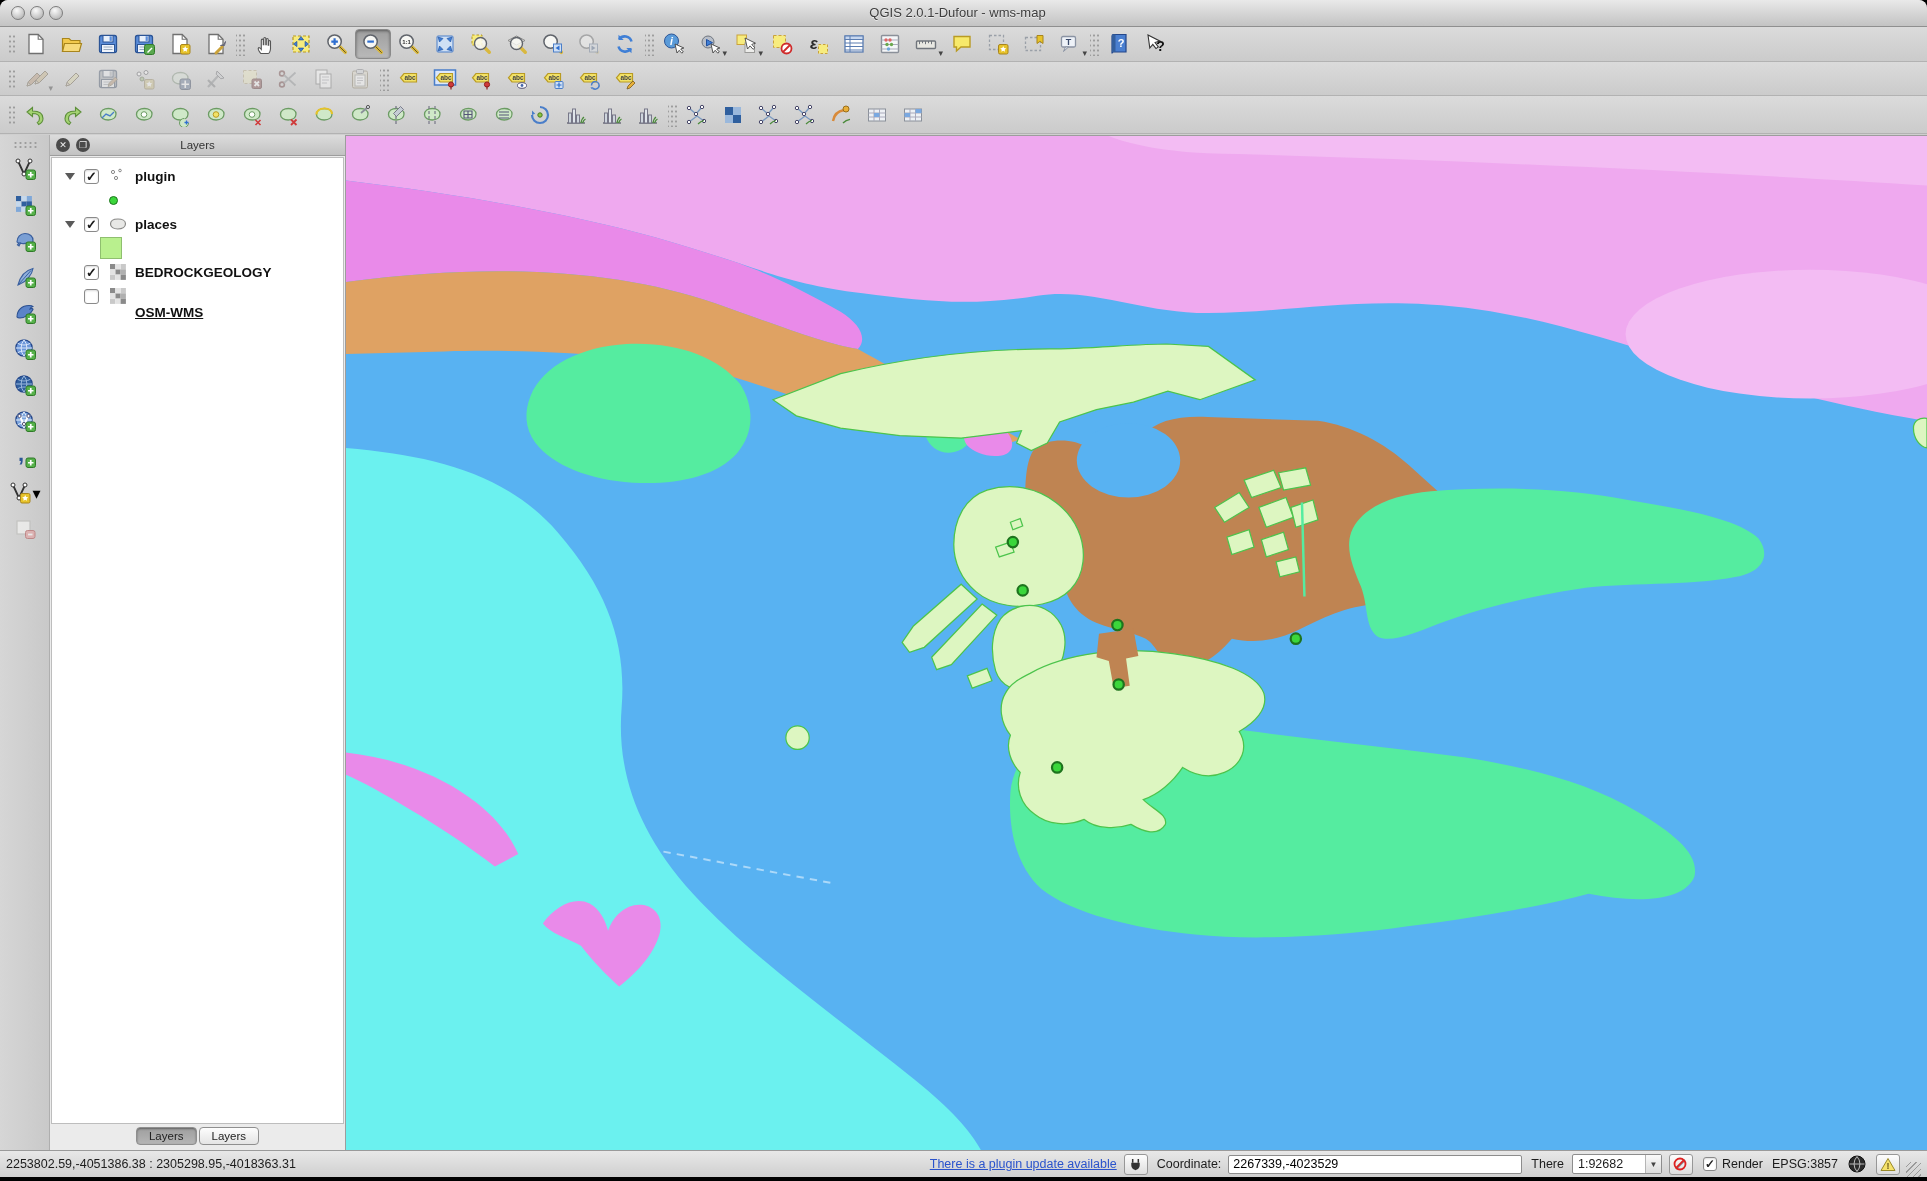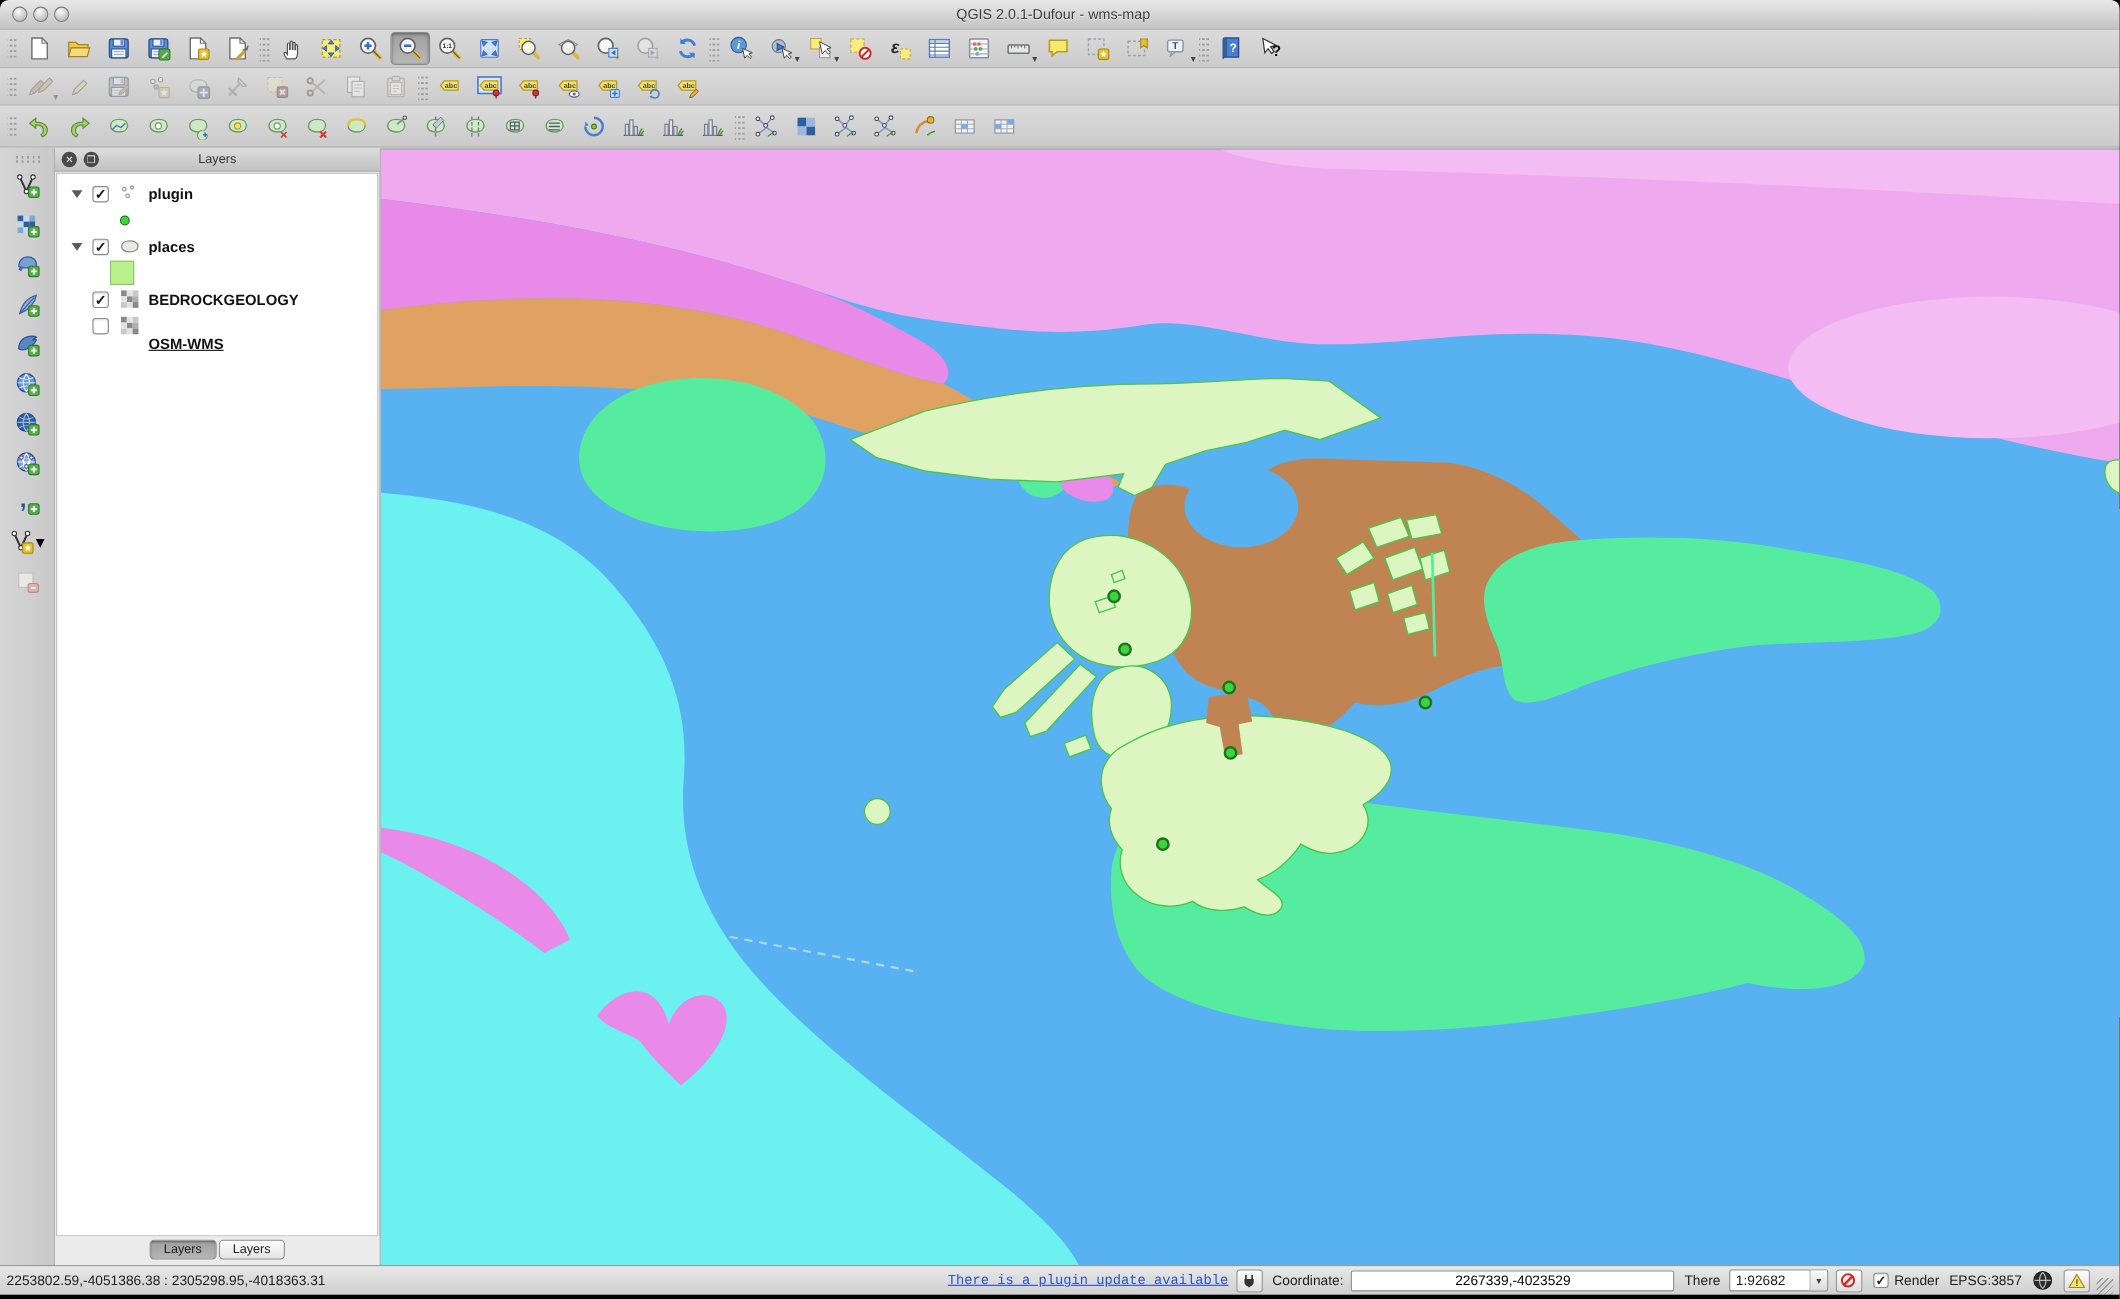--- a/index.html
+++ b/index.html
@@ -58,24 +58,24 @@
   .f-brown{fill:var(--brown);}
   .f-green{fill:var(--green);}
   .f-landuse{fill:var(--landuse_fill);stroke:var(--landuse_stroke);stroke-width:1;}
   .hole{fill:none;stroke:var(--landuse_stroke);stroke-width:1;}
   .ln-green{stroke:var(--green);stroke-width:2;fill:none;}
   .dashfaint{stroke:rgba(255,255,255,.5);stroke-width:1.6;stroke-dasharray:6 5;fill:none;}
   
   .statusbar{position:absolute;left:0;right:0;bottom:4px;height:27px;background:linear-gradient(#e8e8e8,#cfcfcf);border-top:1px solid #9a9a9a;display:flex;align-items:center;font-size:12.5px;color:#1c1c1c;padding:0 6px;}
   .black-strip{position:absolute;left:0;right:0;bottom:0;height:4px;background:#000;}
   .extents{white-space:nowrap;}
-  .plugin-link{color:#2a53cc;text-decoration:underline;margin-left:auto;white-space:nowrap;font-family:Liberation Mono, monospace;}
+  .plugin-link{color:#2a53cc;text-decoration:underline;margin-left:auto;white-space:nowrap;}
   .sb-iconbtn{width:24px;height:21px;border:1px solid #979797;border-radius:3px;background:linear-gradient(#fdfdfd,#dedede);display:flex;align-items:center;justify-content:center;margin-left:7px;flex:none;}
   .sb-label{margin-left:9px;white-space:nowrap;}
-  .coord-input{width:294px;height:19px;border:1px solid #8d8d8d;border-radius:2px;background:#fff;font-size:12.5px;text-align:center;margin-left:7px;padding:0 4px;}
+  .coord-input{width:294px;height:19px;border:1px solid #8d8d8d;border-radius:2px;background:#fff;font-size:12.5px;margin-left:7px;padding:0 4px;}
   .scale-combo{display:flex;align-items:center;margin-left:8px;height:20px;border:1px solid #8d8d8d;border-radius:2px;background:#fff;}
   .scale-text{width:72px;padding-left:5px;font-size:12.5px;}
   .scale-arrow{width:16px;height:100%;border-left:1px solid #b5b5b5;background:linear-gradient(#fafafa,#dcdcdc);display:flex;align-items:center;justify-content:center;font-size:8px;color:#444;}
   .cb13{width:14px;height:14px;background:#fff;border:1px solid #8a8a8a;border-radius:3px;font-size:12px;line-height:13px;text-align:center;font-weight:bold;color:#222;margin-left:10px;flex:none;box-shadow:inset 0 1px 2px rgba(0,0,0,.15);}
   .grip-corner{width:15px;height:15px;margin-left:6px;background:repeating-linear-gradient(135deg,transparent,transparent 3px,#9a9a9a 3px,#9a9a9a 4px);align-self:flex-end;}
 </style>
 </head>
 <body>
 
 <div class="window">

